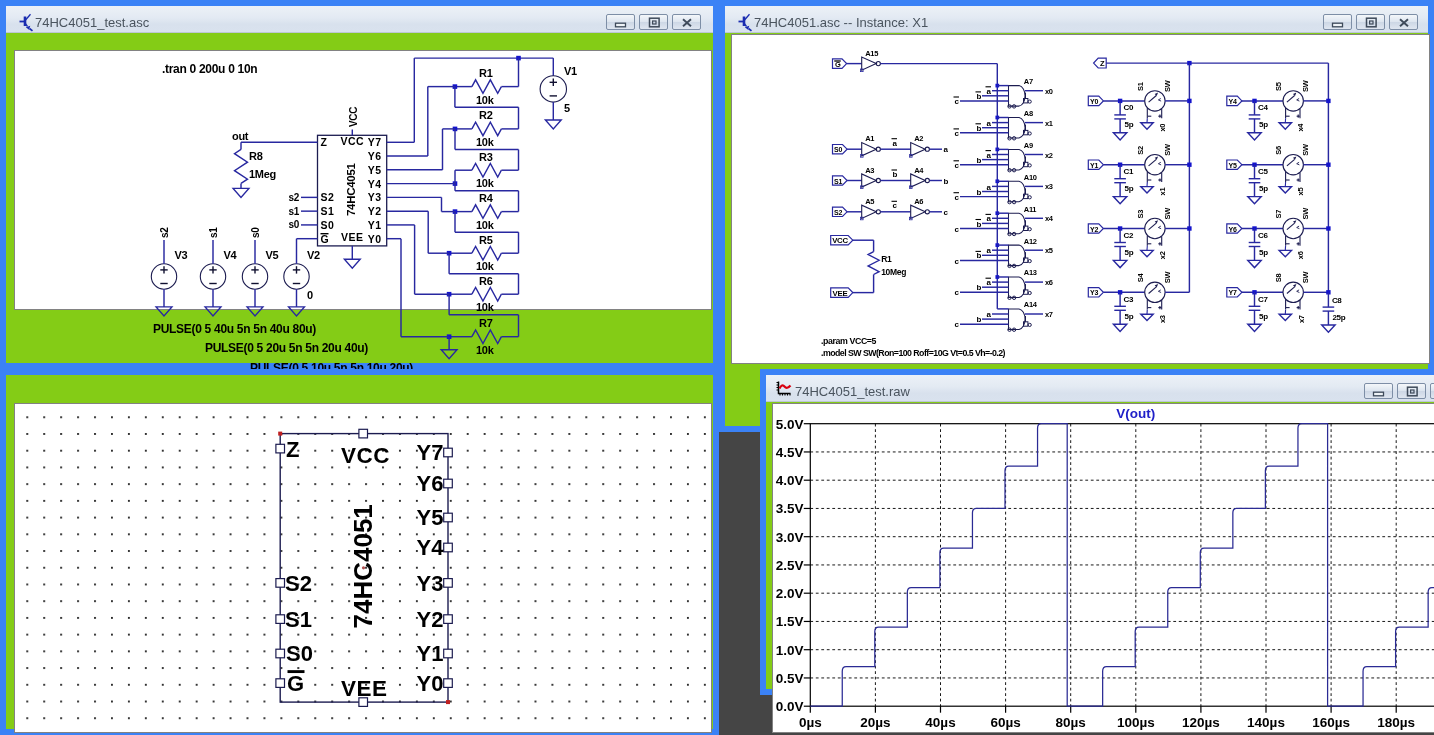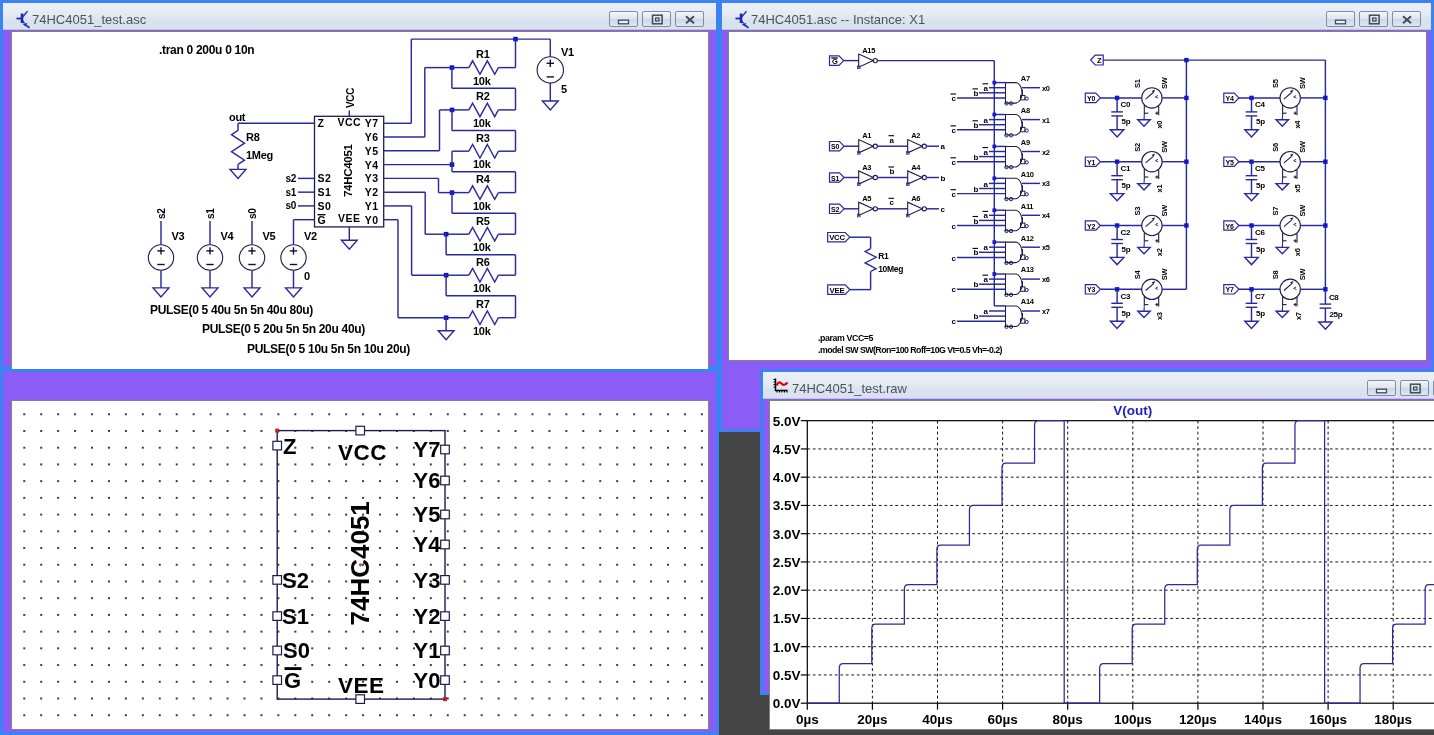--- a/index.html
+++ b/index.html
@@ -1,16 +1,16 @@
 <!DOCTYPE html>
 <html><head><meta charset="utf-8"><style>
 * { margin:0; padding:0; box-sizing:border-box; }
 body { width:1434px; height:735px; position:relative; overflow:hidden;
        font-family:"Liberation Sans",sans-serif; background:#454545; }
-.win { position:absolute; background:#8b5cf6; border:3px solid #3b82f6; }
+.win { position:absolute; background:#84cc16; border:6px solid #3b82f6; }
 .tbar { position:absolute; left:0; right:0; top:0; height:27px; border-bottom:1px solid #bcc7d4;
         background:linear-gradient(#ecf1f7 0%,#e3eaf3 45%,#d8e1ed 70%,#d9e2ee 100%); }
 .ticon { position:absolute; left:9px; top:4px; }
 .ttxt { position:absolute; left:29px; top:9px; font-size:13px; color:#4a545e; letter-spacing:0; white-space:nowrap; }
 .btn { position:absolute; top:8px; width:29px; height:16px; border:1px solid #7d8ea6; border-radius:2px;
        background:linear-gradient(#f4f7fa,#dde5ef 48%,#cdd7e5 52%,#dfe6f0); }
 .btn svg { display:block; }
 .ct { position:absolute; background:#fff; border:1px solid #828282; }
 .ct svg { display:block; }
 text { font-family:"Liberation Sans",sans-serif; }
@@ -37,21 +37,21 @@
           <rect x="9.5" y="3.2" width="9.6" height="8.6" fill="none" stroke="#3e4a5a" stroke-width="1.5"></rect>
           <rect x="12.6" y="6" width="3.4" height="3" fill="none" stroke="#3e4a5a" stroke-width="1.2"></rect>
         </svg>
       </div>
     <div class="btn" style="right:12px">
         <svg width="28" height="16" viewBox="0 0 28 16">
           <path d="M10,4.2 L18,11.2 M18,4.2 L10,11.2" stroke="#3e4a5a" stroke-width="1.9" fill="none"></path>
         </svg>
       </div>
   </div>
-  <div class="ct" style="left:8px;top:28px;width:698px;height:354px">
+  <div class="ct" style="left:8px;top:44px;width:698px;height:260px">
     <svg width="696" height="328" viewBox="10 30 696 328" preserveAspectRatio="none">
       <text x="157" y="52" font-size="12" text-anchor="start" fill="#000000" font-weight="bold" letter-spacing="-0.3">.tran 0 200u 0 10n</text>
         <rect x="312.5" y="114.3" width="69.19999999999999" height="110.60000000000001" fill="none" stroke="#1c1c50" stroke-width="1.3"></rect>
         <text x="376.7" y="125.3" font-size="10.5" text-anchor="end" fill="#000000" font-weight="bold" letter-spacing="0.5">Y7</text>
         <text x="376.7" y="139.07" font-size="10.5" text-anchor="end" fill="#000000" font-weight="bold" letter-spacing="0.5">Y6</text>
         <text x="376.7" y="152.84" font-size="10.5" text-anchor="end" fill="#000000" font-weight="bold" letter-spacing="0.5">Y5</text>
         <text x="376.7" y="166.61" font-size="10.5" text-anchor="end" fill="#000000" font-weight="bold" letter-spacing="0.5">Y4</text>
         <text x="376.7" y="180.38" font-size="10.5" text-anchor="end" fill="#000000" font-weight="bold" letter-spacing="0.5">Y3</text>
         <text x="376.7" y="194.14999999999998" font-size="10.5" text-anchor="end" fill="#000000" font-weight="bold" letter-spacing="0.5">Y2</text>
         <text x="376.7" y="207.92000000000002" font-size="10.5" text-anchor="end" fill="#000000" font-weight="bold" letter-spacing="0.5">Y1</text>

